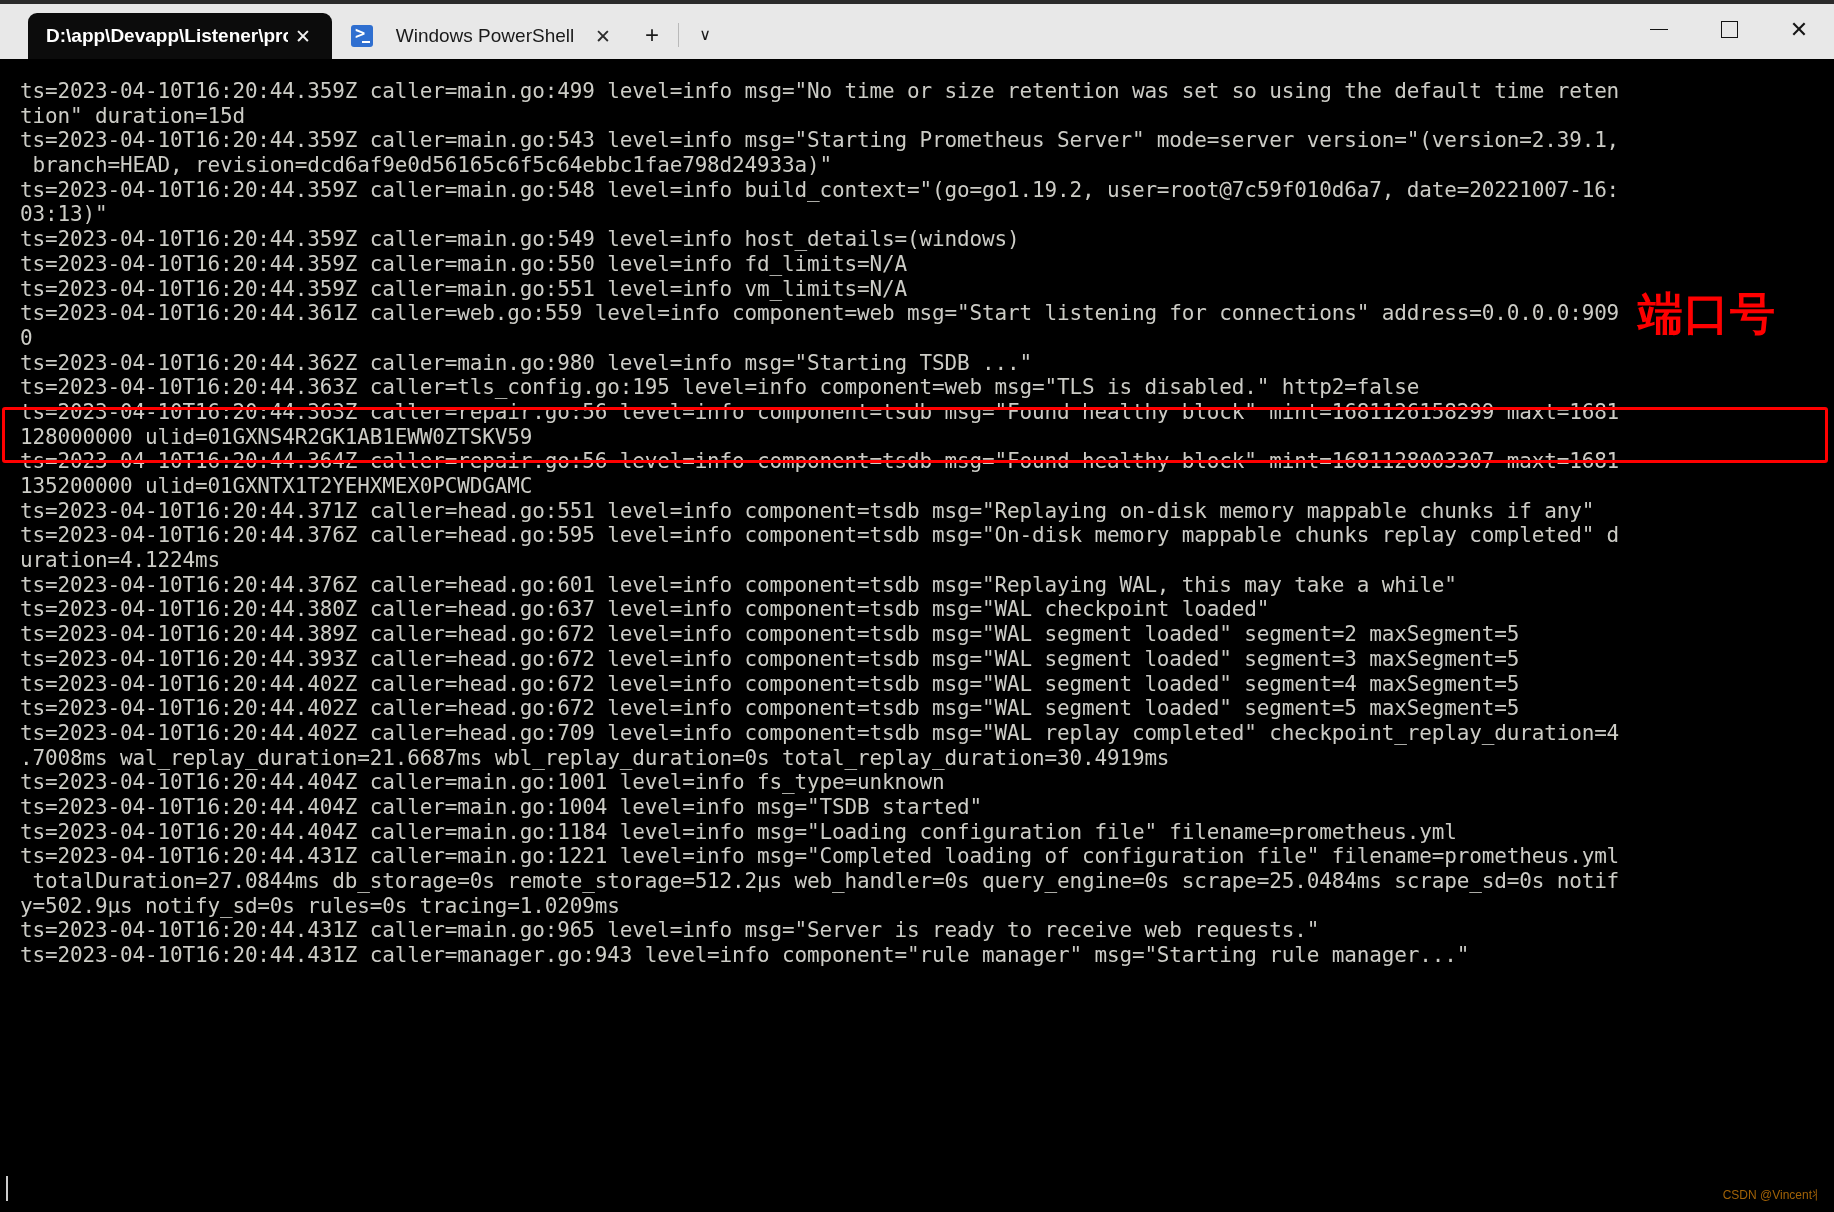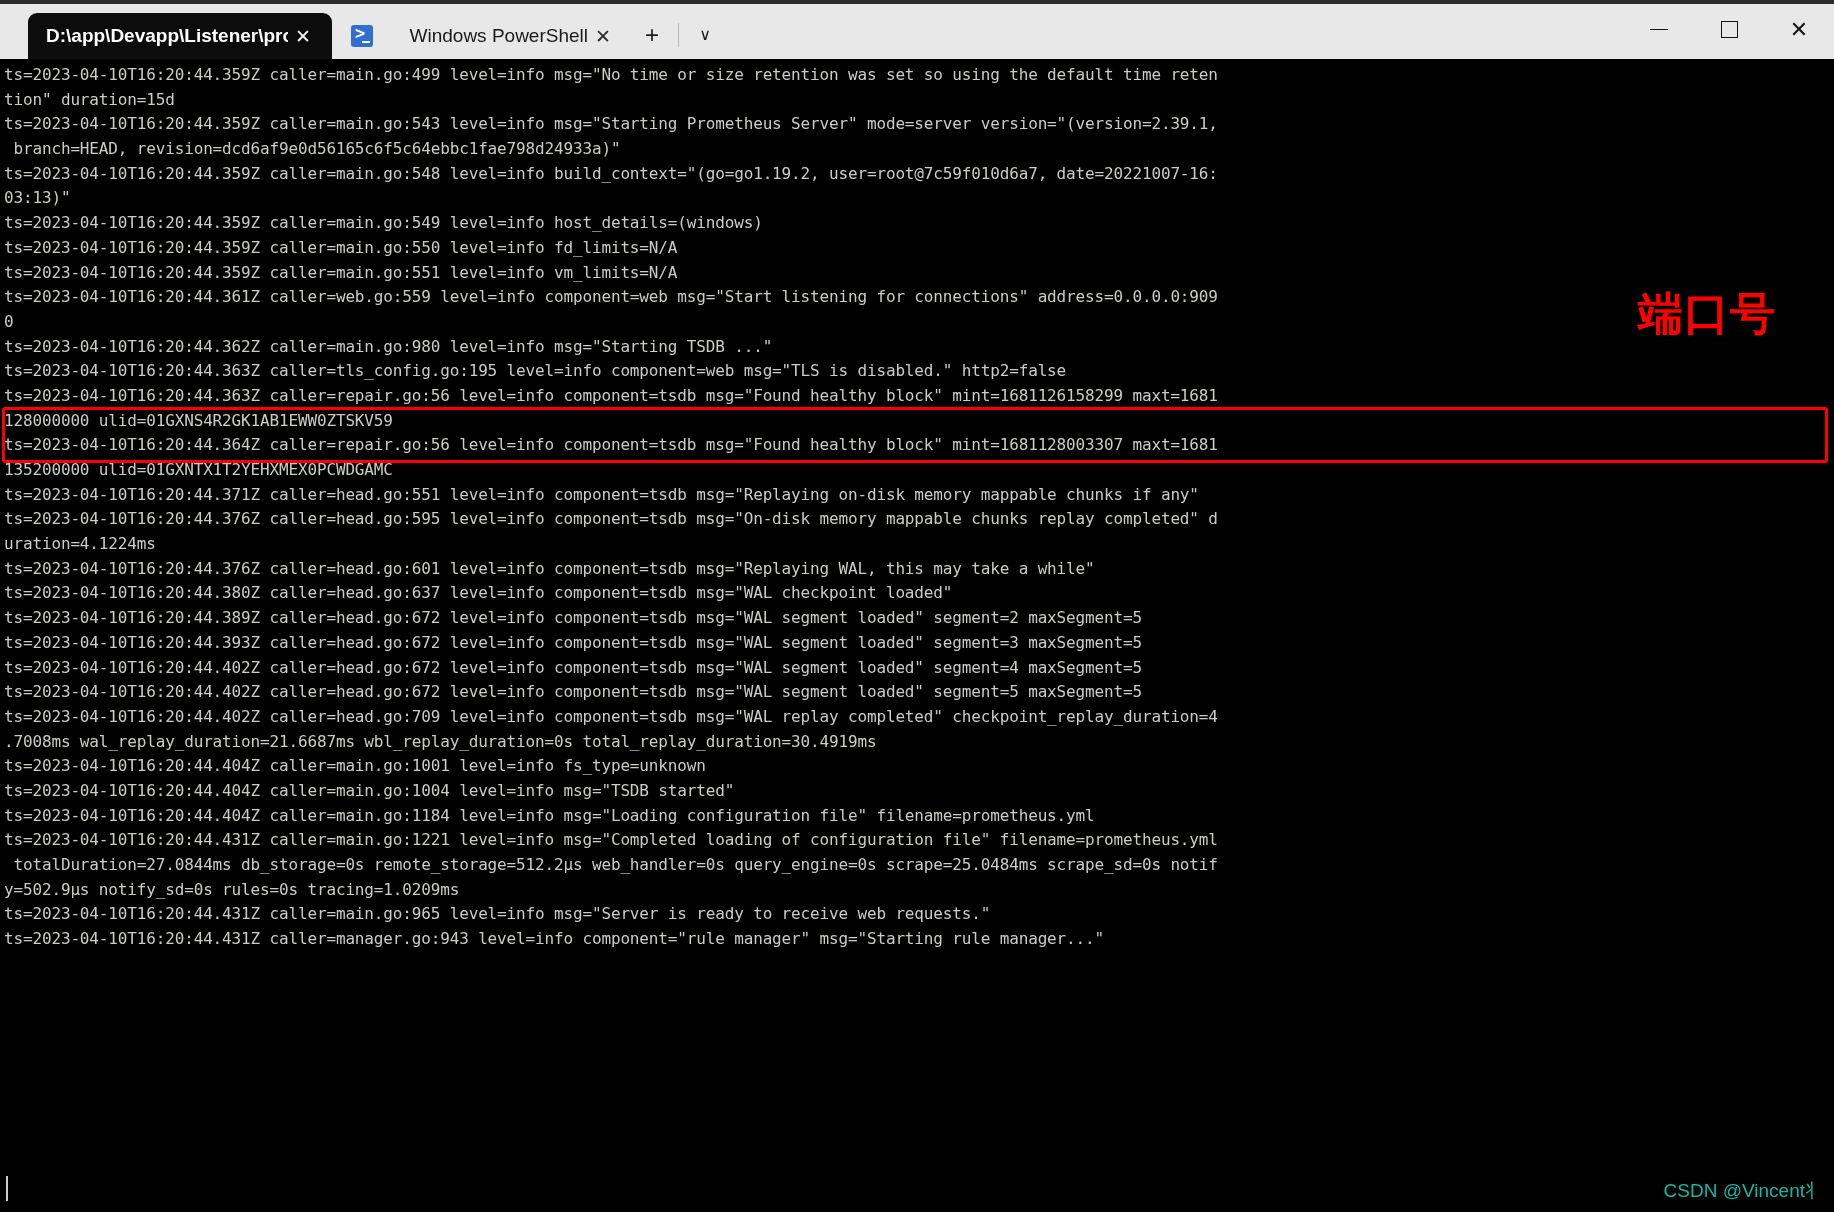--- a/index.html
+++ b/index.html
@@ -69,21 +69,21 @@
     flex: 1 1 auto;
     overflow: hidden;
     text-overflow: clip;
     white-space: nowrap;
     font-weight: 600;
     text-align: center;
     display: block;
   }
   .tab.inactive .tab-title {
     font-weight: 400;
-    text-align: right;
+    text-align: center;
     padding-left: 8px;
   }
   .tab-icon {
     width: 24px;
     height: 24px;
     flex: 0 0 24px;
     display: inline-flex;
     align-items: center;
     justify-content: center;
   }
@@ -184,25 +184,25 @@
     position: relative;
     background: #000000;
     height: 1153px;
     padding: 4px 0 0 4px;
     box-sizing: border-box;
     overflow: hidden;
   }
   .loglines {
     color: #ccccc6;
     font-family: "DejaVu Sans Mono", monospace;
-    font-size: 16px;
+    font-size: 21px;
     line-height: 24.7px;
     letter-spacing: -0.15px;
     white-space: pre;
-    margin: 0;
+    margin: 16px;
     padding: 0;
   }
   .logline {
     white-space: pre;
     height: 24.7px;
   }
 
   
   .highlight-box {
     position: absolute;
@@ -236,23 +236,23 @@
     top: 1117px;
     width: 2px;
     height: 25px;
     background: #cccccc;
   }
 
   .watermark {
     position: absolute;
     right: 10px;
     bottom: 8px;
-    color: #14b8a6;
-    font-family: "Liberation Sans", sans-serif;
-    font-size: 19px;
+    color: #a16207;
+    font-family: "Liberation Sans", sans-serif;
+    font-size: 12px;
     white-space: nowrap;
   }
 </style>
 </head>
 <body>
 
 <div class="titlebar">
 
   <div class="tabstrip">
 

